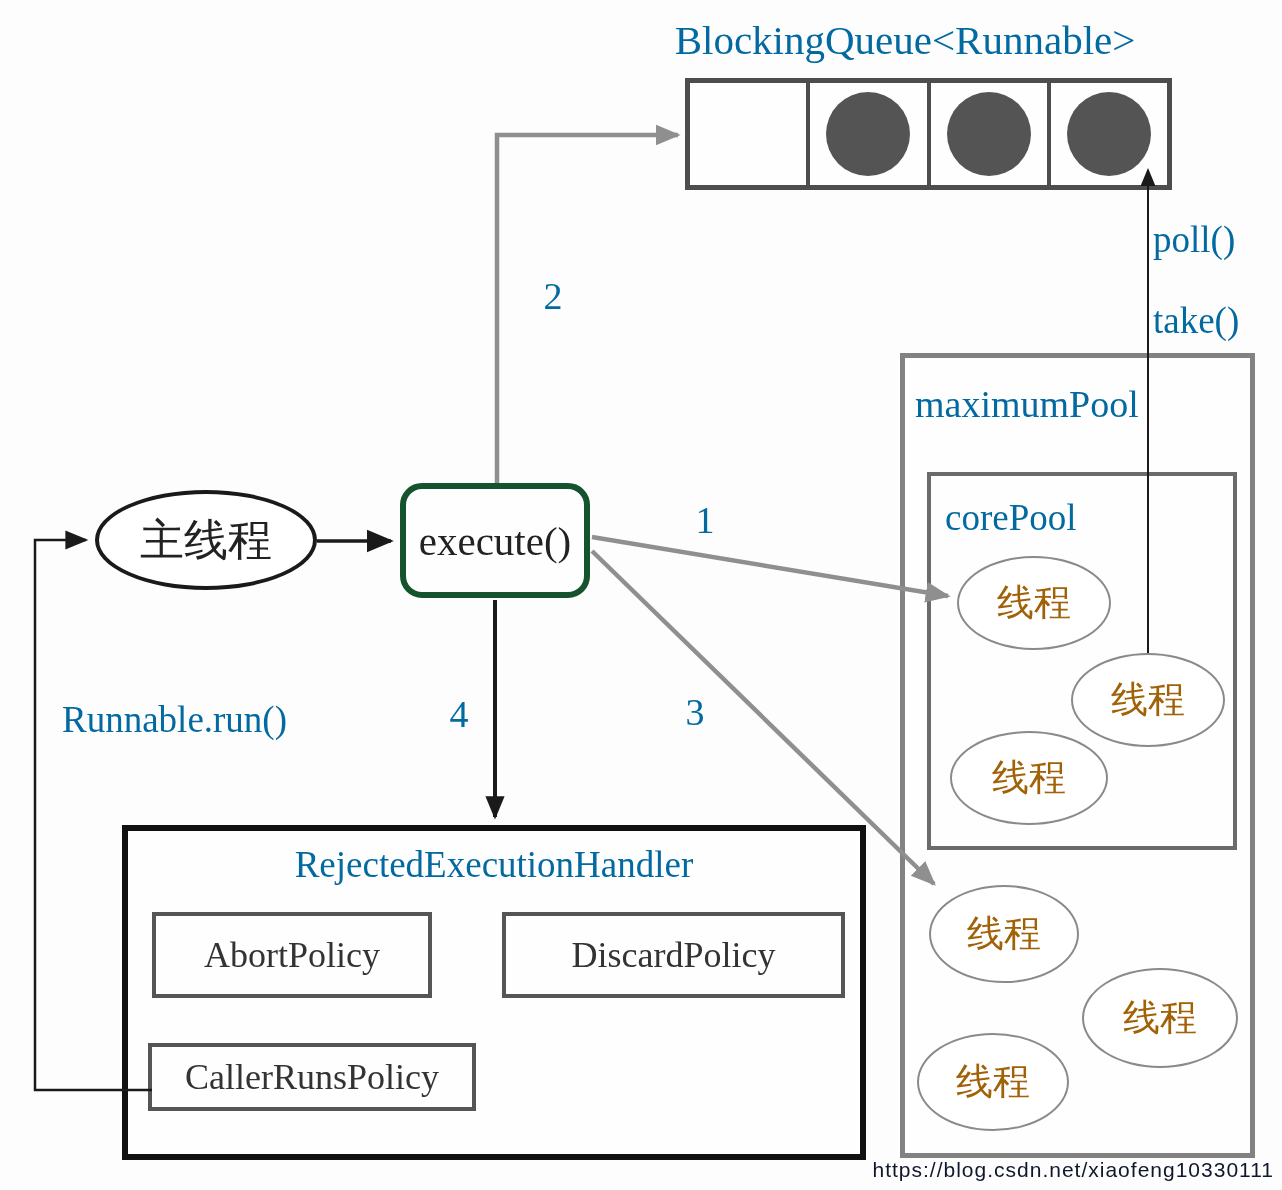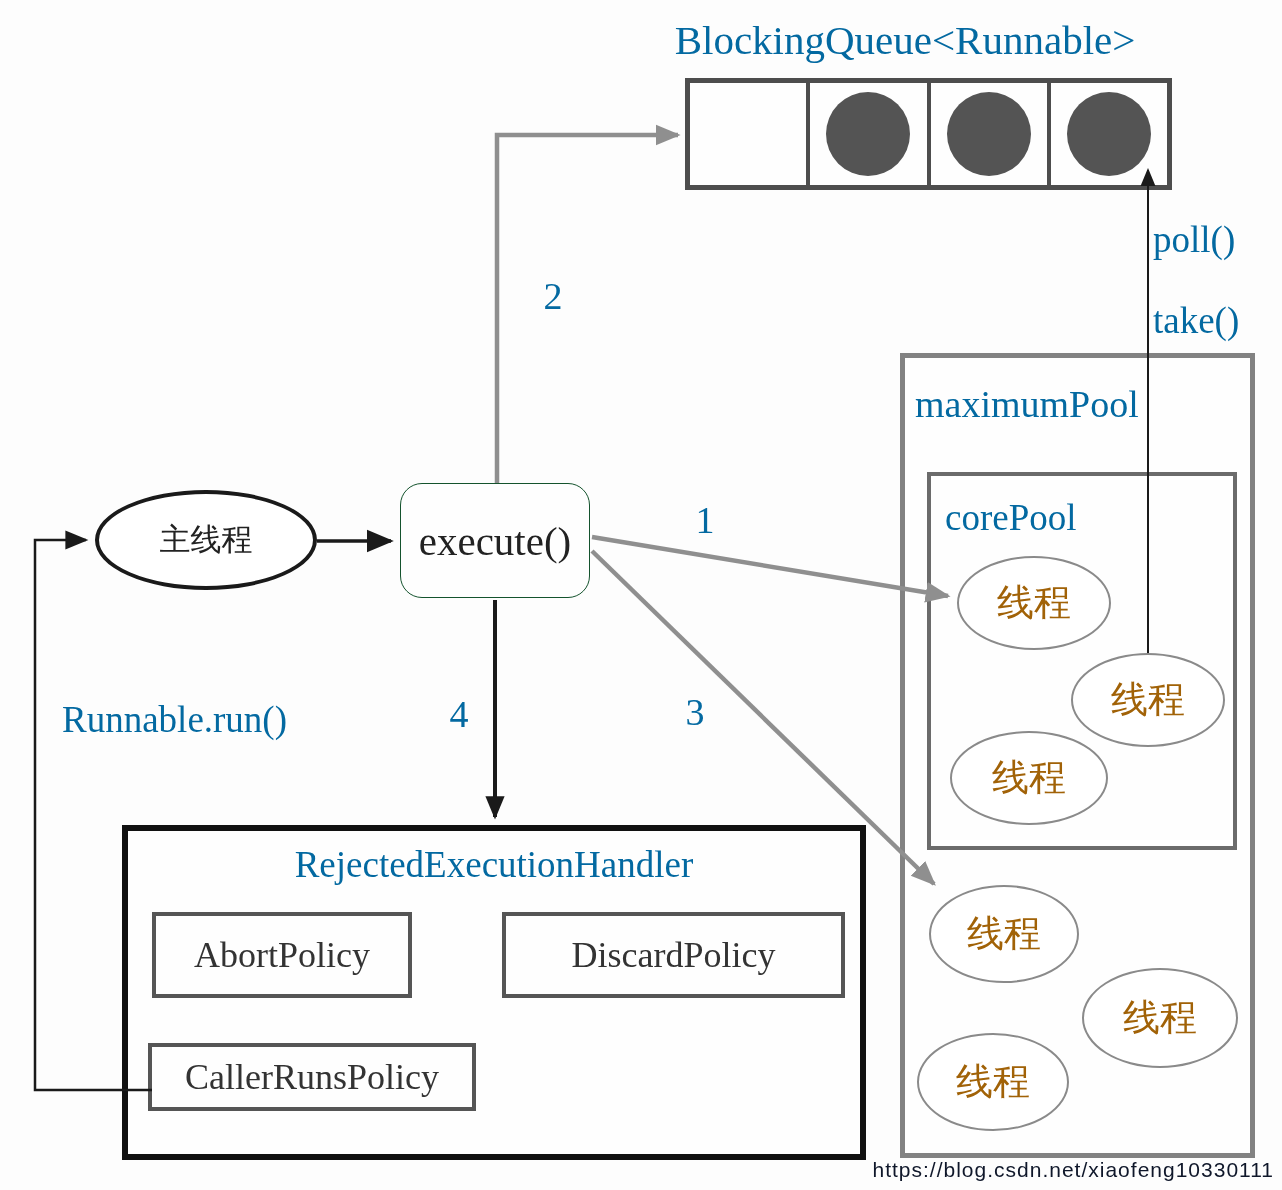--- a/index.html
+++ b/index.html
@@ -24,33 +24,33 @@
   .queue-cell:last-child { border-right:none; }
   .task-dot { width:84px; height:84px; border-radius:50%; background:#545454; }
 
   
   .maximum-pool { left:900px; top:353px; width:355px; height:805px; border:5px solid #828282; background:#fefefe; }
   .core-pool   { left:927px; top:472px; width:310px; height:378px; border:4px solid #6b6b6b; background:#fefefe; }
 
   
   .ellipse { border-radius:50%; background:#fff; display:flex; align-items:center; justify-content:center; }
   .thread-ellipse { border:2.5px solid #8a8a8a; font-size:37px; color:#a16207; }
-  .main-thread { left:95px; top:490px; width:222px; height:100px; border:4px solid #1a1a1a; font-size:31px; color:#222; }
+  .main-thread { left:95px; top:490px; width:222px; height:100px; border:4px solid #1a1a1a; font-size:44px; color:#222; }
 
   
   .execute-box {
     left:400px; top:483px; width:190px; height:115px;
-    border:1px solid #14532d; border-radius:22px; background:#fefefe;
+    border:6px solid #14532d; border-radius:22px; background:#fefefe;
     font-size:41px; color:#222;
   }
 
   
   .handler-box { left:122px; top:825px; width:744px; height:335px; border:6px solid #111; background:#fefefe; }
   .policy-box { border:4px solid #555; background:#fefefe; font-size:36px; color:#333; }
-  .policy-abort   { left:152px; top:912px;  width:260px; height:86px; }
+  .policy-abort   { left:152px; top:912px;  width:280px; height:86px; }
   .policy-discard { left:502px; top:912px;  width:343px; height:86px; }
   .policy-caller  { left:148px; top:1043px; width:328px; height:68px; }
   .policy-oldest  { left:502px; top:1043px; width:343px; height:89px; }
 
   
   .title-label   { left:655px; top:16px; width:500px; text-align:center; font-size:41px; }
   .poll-label    { left:1153px; top:218px; font-size:37px; }
   .take-label    { left:1153px; top:299px; font-size:37px; }
   .maxpool-label { left:915px; top:382px; font-size:38px; }
   .corepool-label{ left:945px; top:496px; font-size:37px; }

